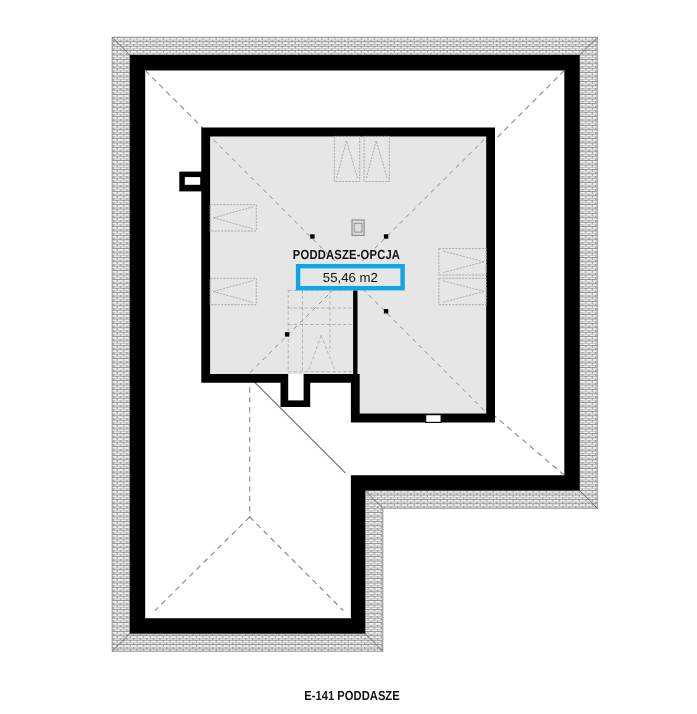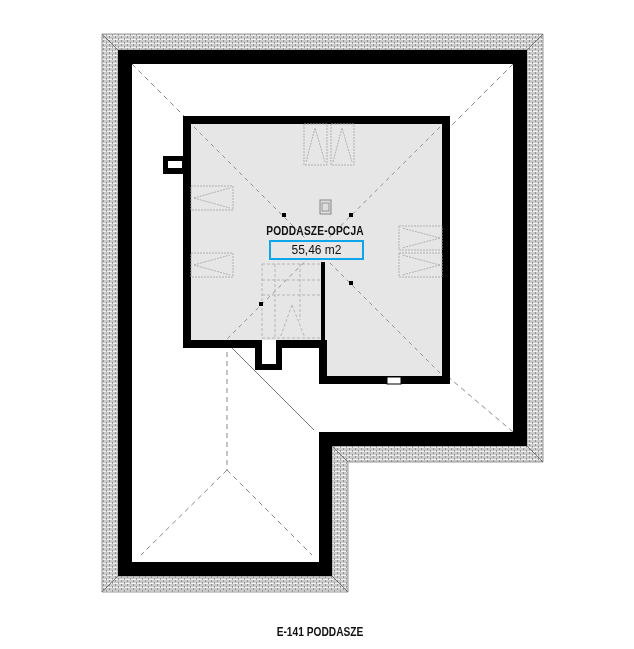--- a/index.html
+++ b/index.html
@@ -1,19 +1,19 @@
 <!DOCTYPE html>
 <html><head>
 <meta charset="utf-8">
 <style>
   html, body { margin:0; padding:0; background:#ffffff; }
   body { width:634px; height:649px; position:relative; overflow:hidden; font-family:"Liberation Sans", sans-serif; }
   #plan { position:absolute; left:0; top:0; }
   .room-label { position:absolute; left:250px; top:224px; width:130px; text-align:center; font-weight:bold; font-size:12px; color:#111; letter-spacing:0.2px; transform:scaleX(0.85); }
-  .area-box { position:absolute; left:269px; top:240px; width:91px; height:16px; border:2px solid #0ea5e9; background:#e6e6e6; text-align:center; font-size:12px; line-height:16px; color:#111; }
+  .area-box { position:absolute; left:269px; top:240px; width:91px; height:16px; border:4px solid #0ea5e9; background:#e6e6e6; text-align:center; font-size:12px; line-height:16px; color:#111; }
   .caption { position:absolute; left:240px; top:625px; width:160px; text-align:center; font-weight:bold; font-size:12px; color:#111; transform:scaleX(0.85); }
 </style>
 </head>
 <body>
 
 <svg id="plan" width="634" height="649" viewBox="0 0 634 649">
   <defs>
     <pattern id="brick" width="6" height="4" patternUnits="userSpaceOnUse">
       <rect width="6" height="4" fill="#f3f3f3"></rect>
       <path d="M0 0 H6 M0 2 H6 M1.5 0 V2 M4.5 2 V4" stroke="#6a6a6a" stroke-width="0.6"></path>

